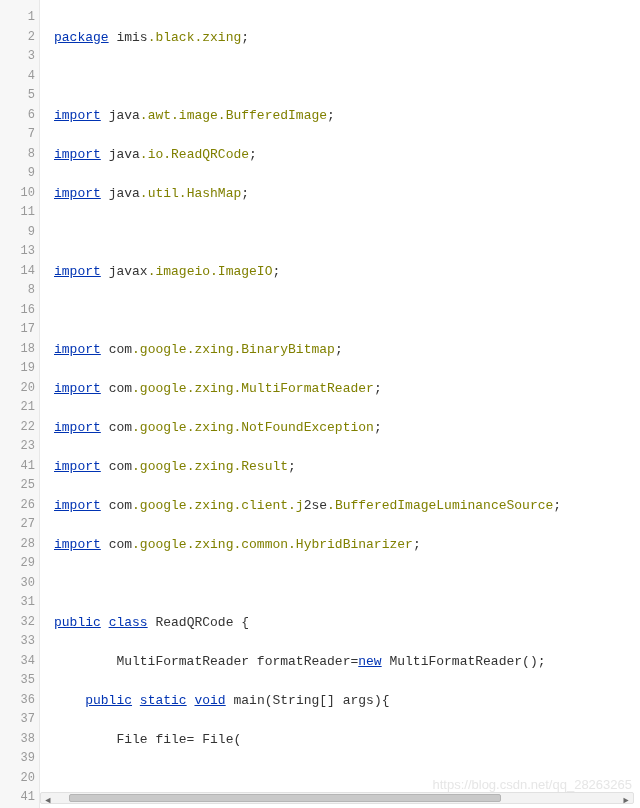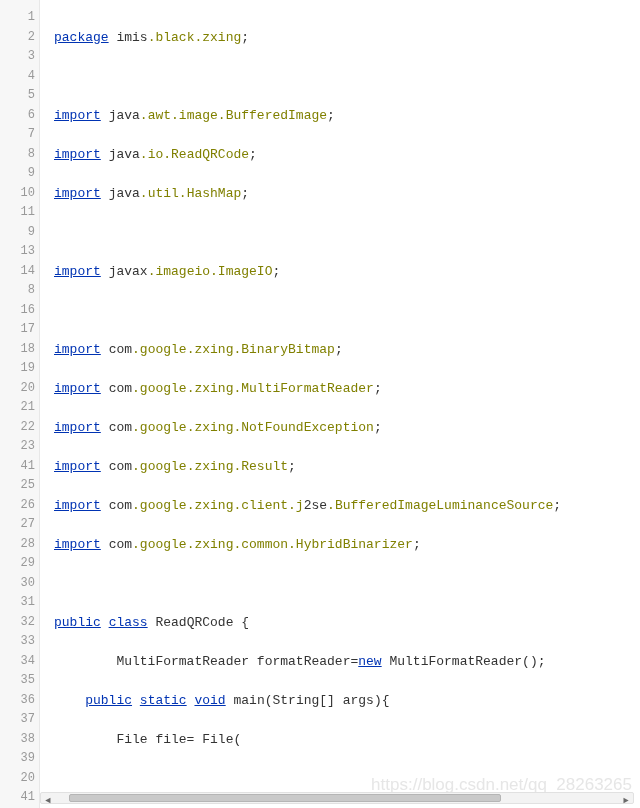--- a/index.html
+++ b/index.html
@@ -46,21 +46,21 @@
   .ln { height: 19.5px; }
   .kw { color: #0033b3; text-decoration: underline; }    
   .seg2 { color: #808000; }
 
   .watermark {
     position: absolute;
     right: 8px;
     bottom: 14px;
     color: #e6e6e6;
     font-family: Arial, sans-serif;
-    font-size: 17px;
+    font-size: 13px;
     z-index: 2;
     pointer-events: none;
   }
   .hscroll {
     position: absolute;
     left: 40px;
     right: 6px;
     bottom: 4px;
     height: 10px;
     background: #f3f3f3;

